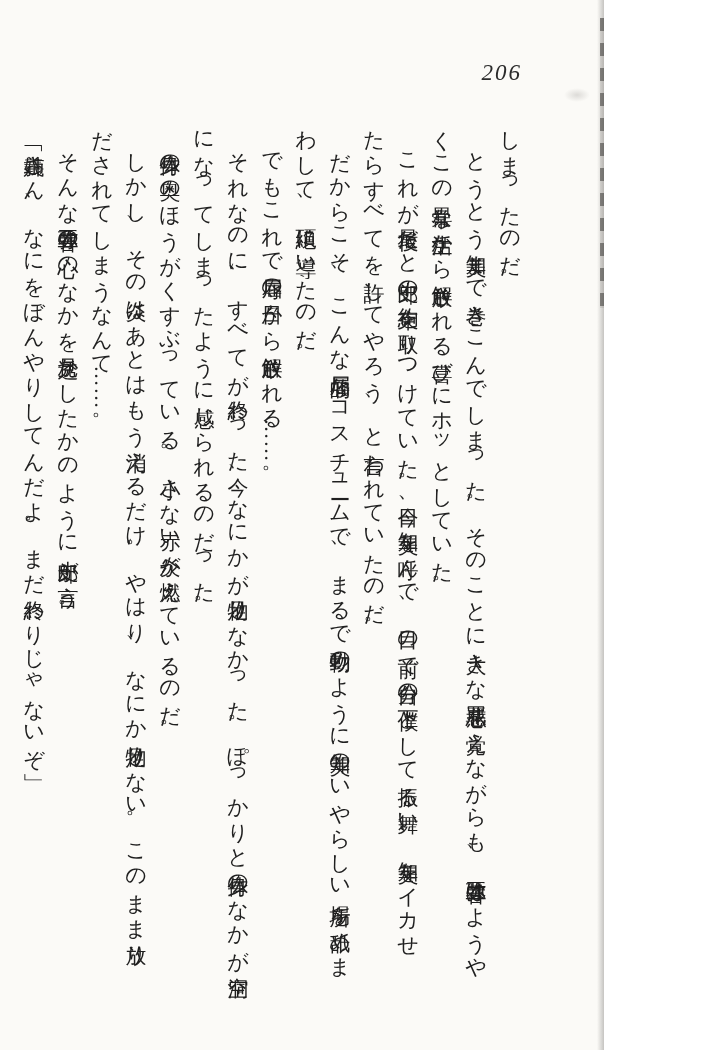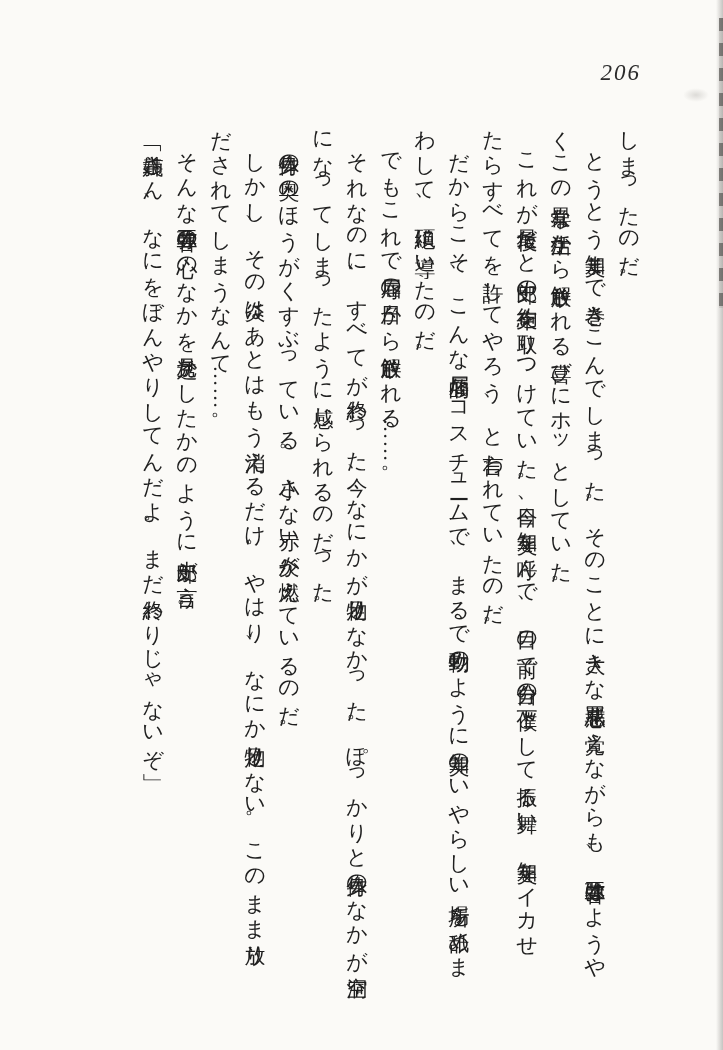--- a/index.html
+++ b/index.html
@@ -2,21 +2,21 @@
 <html lang="ja" style="--bg: #fbfaf7; --text: #1f1f1f; --pagenum: #2b2b2b;"><head>
 <meta charset="utf-8">
 <style>
   html, body {
     margin: 0;
     padding: 0;
     background: #ffffff;
   }
   .page {
     position: relative;
-    width: 723px;
+    width: 604px;
     height: 1050px;
     background: var(--bg, #fbfaf7);
     overflow: hidden;
     font-family: "Liberation Serif", "DejaVu Serif", serif;
   }
   .page-number {
     position: absolute;
     top: 60px;
     right: 82px;
     font-size: 23px;

